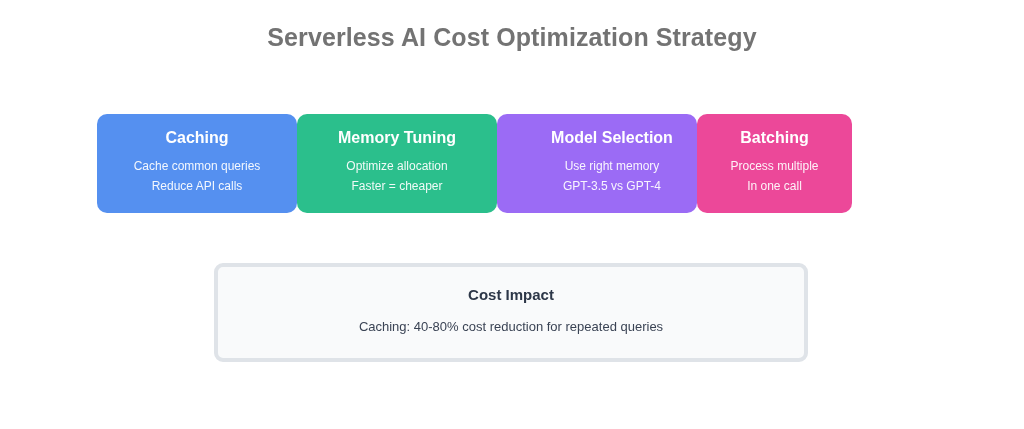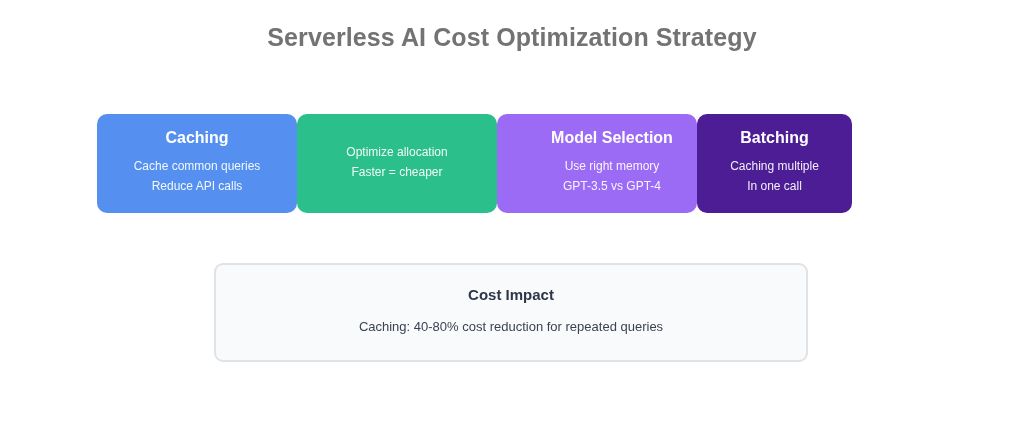--- a/index.html
+++ b/index.html
@@ -87,21 +87,21 @@
 
   
   .impact-panel {
     position: absolute;
     left: 214px;
     top: 263px;
     width: 594px;
     height: 99px;
     box-sizing: border-box;
     background: #f9fafb;
-    border: 2px solid #c2410c;
+    border: 4px solid #c2410c;
     border-radius: 9px;
     display: flex;
     flex-direction: column;
     align-items: center;
     justify-content: center;
     padding: 8px 10px;
   }
 
   .impact-title {
     font-size: 15px;
@@ -129,33 +129,34 @@
 
   <div class="card-row">
 
     <div class="card" style="background: rgb(85, 144, 240);">
       <div class="card-title">Caching</div>
       <div class="card-line">Cache common queries</div>
       <div class="card-line">Reduce API calls</div>
     </div>
 
     <div class="card" style="background: rgb(43, 191, 140);">
+      <div class="card-title">Memory Tuning</div>
       <div class="card-line">Optimize allocation</div>
       <div class="card-line">Faster = cheaper</div>
     </div>
 
     <div class="card" style="background: rgb(155, 107, 245); padding-left: 36px;">
       <div class="card-title">Model Selection</div>
       <div class="card-line">Use right memory</div>
       <div class="card-line">GPT-3.5 vs GPT-4</div>
     </div>
 
-    <div class="card narrow" style="background: #4c1d95;">
+    <div class="card narrow" style="background: #ec4899;">
       <div class="card-title">Batching</div>
-      <div class="card-line">Caching multiple</div>
+      <div class="card-line">Process multiple</div>
       <div class="card-line">In one call</div>
     </div>
 
   </div>
 
   <div class="impact-panel" style="background: rgb(249, 250, 251); border-color: rgb(223, 227, 232);">
     <div class="impact-title">Cost Impact</div>
     <div class="impact-line">Caching: 40-80% cost reduction for repeated queries</div>
   </div>
 

